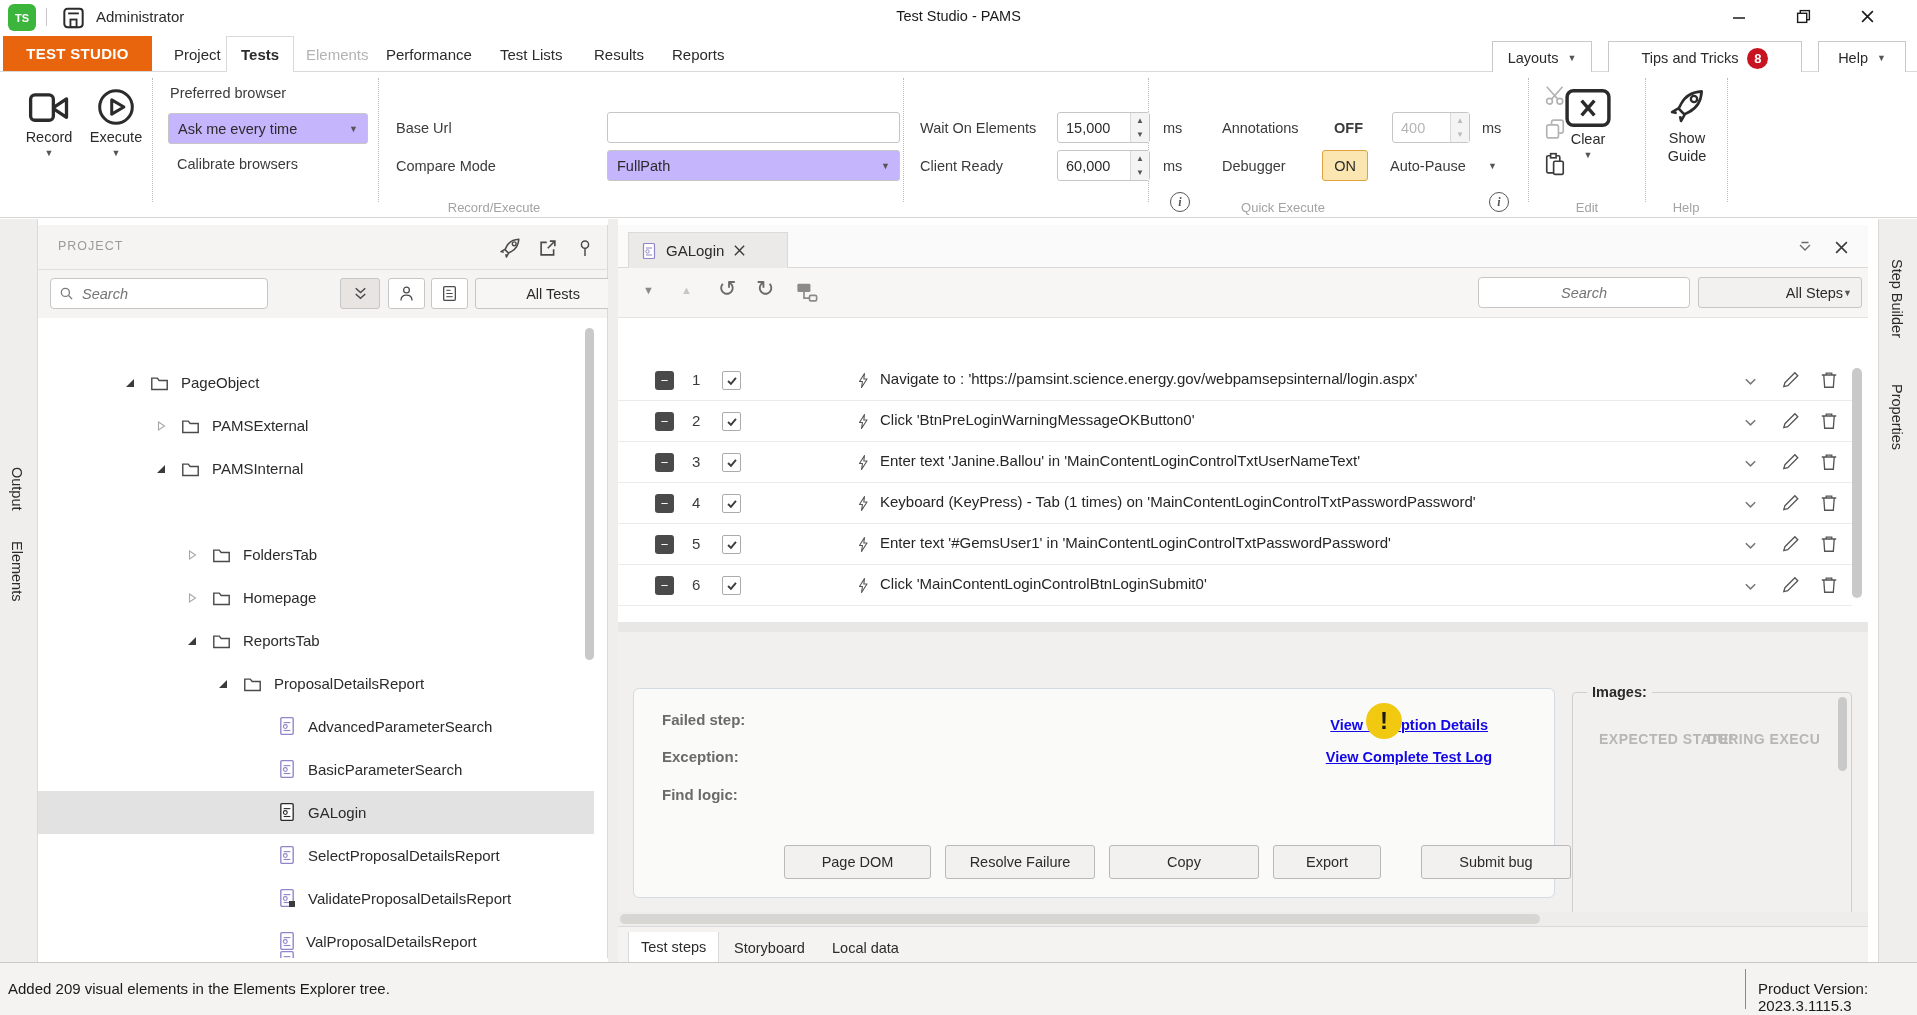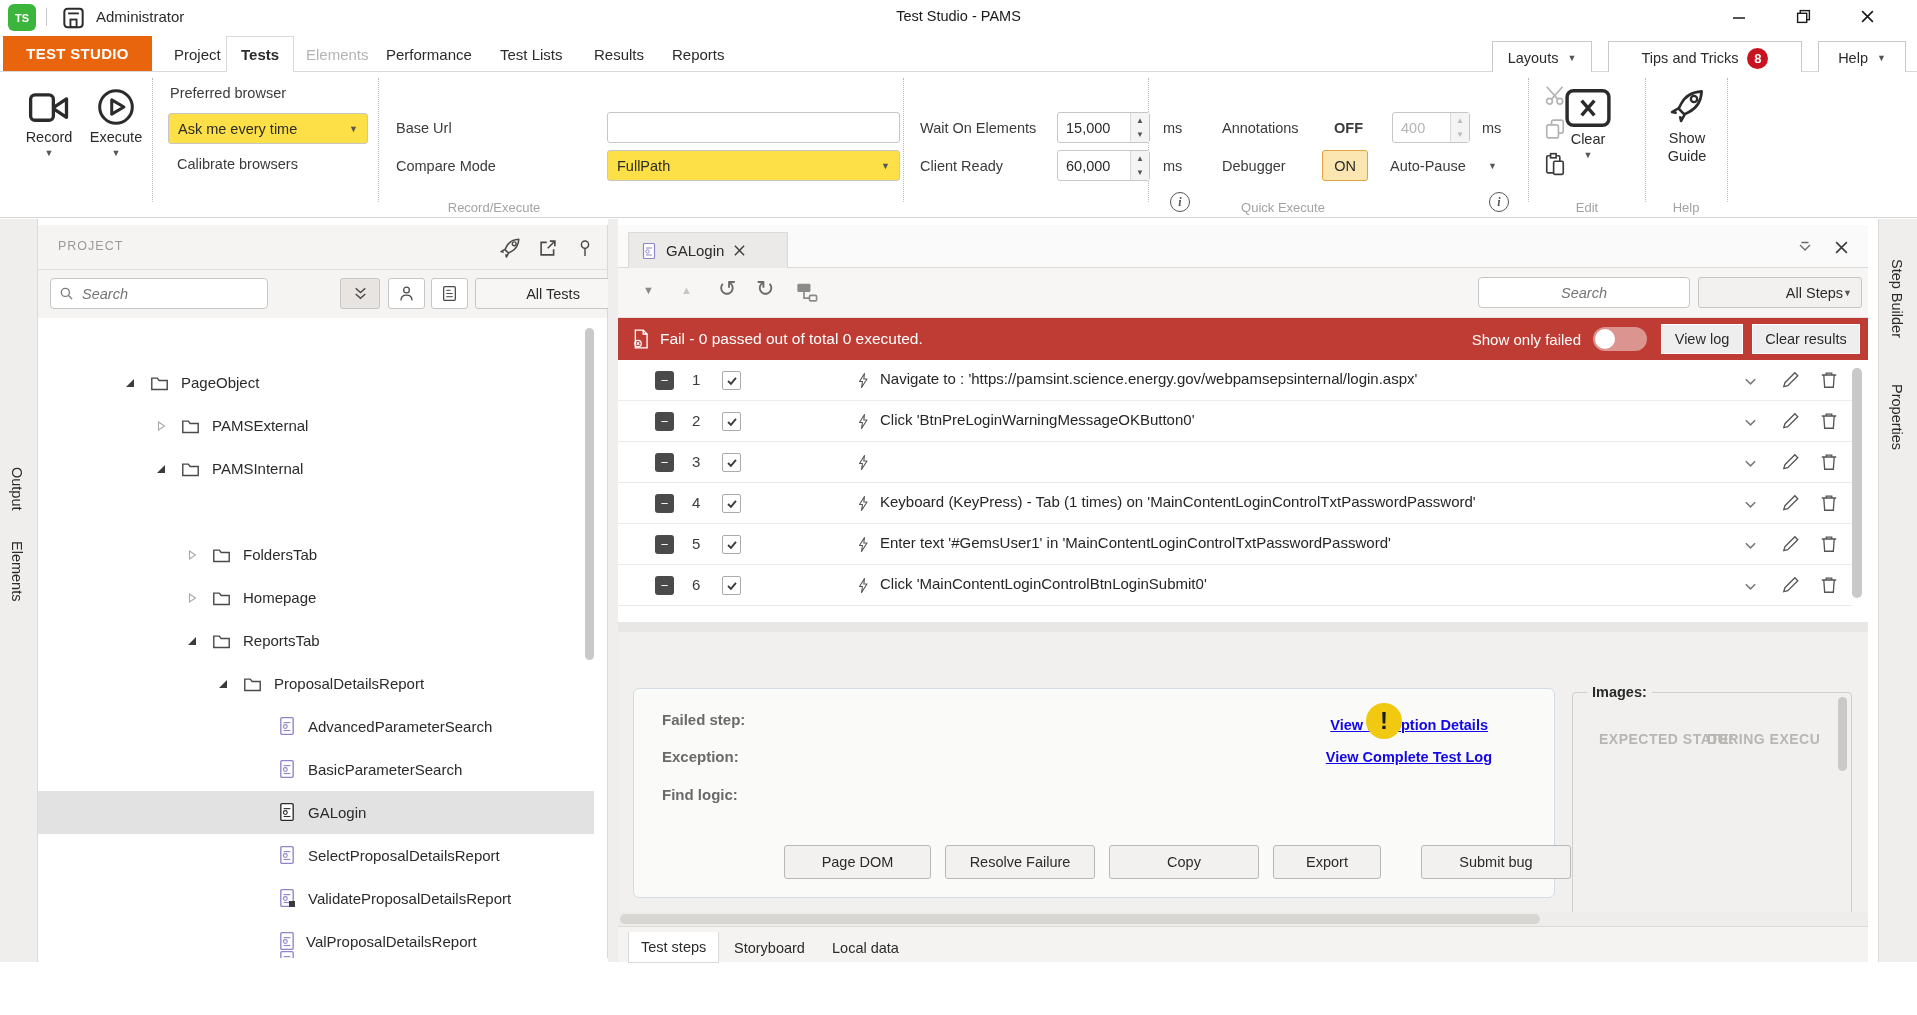--- a/index.html
+++ b/index.html
@@ -26,21 +26,21 @@
           justify-content:center;font-size:14.5px;color:#2b2b2b;gap:9px;}
   .badge8{width:21px;height:21px;border-radius:50%;background:#c81421;color:#fff;font-size:13px;font-weight:bold;
           display:flex;align-items:center;justify-content:center;}
   .dda{font-size:9px;color:#555;}
   
   .ribbon{left:0;top:72px;width:1917px;height:146px;background:#fff;border-bottom:1px solid #d5d5d5;}
   .vdots{top:6px;width:0;height:124px;border-left:1px dotted #b9b9b9;}
   .bigbtn{display:flex;flex-direction:column;align-items:center;color:#2b2b2b;font-size:14.5px;gap:3px;}
   .grplabel{top:128px;font-size:13px;color:#a3a3a3;text-align:center;}
   .rlabel{font-size:14.5px;color:#3b3b3b;}
-  .combo{height:31px;background:#fde047;border:1px solid #c6c6c6;border-radius:3px;display:flex;align-items:center;
+  .combo{height:31px;background:#c4b5fd;border:1px solid #c6c6c6;border-radius:3px;display:flex;align-items:center;
          justify-content:space-between;padding:0 9px;font-size:14.5px;color:#2b2b2b;}
   .tinput{height:31px;background:#fff;border:1px solid #c6c6c6;border-radius:3px;font-size:14.5px;color:#2b2b2b;padding:0 8px;}
   .spinbox{height:31px;background:#fff;border:1px solid #c6c6c6;border-radius:3px;display:flex;align-items:center;}
   .spinval{flex:1;padding:0 8px;font-size:14.5px;color:#2b2b2b;}
   .spinval.dim{color:#b5b5b5;}
   .spinbtns{width:19px;height:100%;border-left:1px solid #d9d9d9;display:flex;flex-direction:column;}
   .spinbtns div{flex:1;display:flex;align-items:center;justify-content:center;font-size:8px;color:#555;background:#f4f4f4;}
   .onbtn{width:46px;height:31px;background:#fbe5b0;border:1px solid #e0a33e;border-radius:3px;display:flex;
          align-items:center;justify-content:center;font-size:14.5px;color:#2b2b2b;}
   .infoc{width:20px;height:20px;border:1.4px solid #555;border-radius:50%;color:#555;font-size:12px;font-weight:bold;
@@ -556,36 +556,20 @@
       </svg>
     <div class="abs sinput" style="left:860px;top:9px;width:212px;justify-content:center;">
       <input style="text-align: center;" placeholder="Search">
     </div>
     <div class="abs combo" style="left:1080px;top:9px;width:164px;background:#f2f1f0;">
       <span style="flex:1;text-align:right;">All Steps</span>
       <span class="dda">▼</span>
     </div>
   </div>
 
-  <div class="abs banner">
-    <svg class="u" style="margin-left:14px;" width="19" height="22">
-        <use href="#sy-failpage" width="19" height="22"></use>
-      </svg>
-    <span style="margin-left:9px;font-size:15.5px;">Fail - 0 passed out of total 0 executed.</span>
-    <span style="margin-left:auto;font-size:15px;">Show only failed</span>
-    <div class="toggle" style="margin-left:12px;">
-        <div class="knob"></div>
-      </div>
-    <div class="bbtn" style="margin-left:14px;width:82px;">
-        <span>View log</span>
-      </div>
-    <div class="bbtn" style="margin-left:9px;margin-right:8px;width:108px;">
-        <span>Clear results</span>
-      </div>
-  </div>
 
   <div class="abs" style="left:618px;top:360px;width:29px;height:246px;background:#f3f3f3;border-right:1px solid #e4e4e4;"></div>
   <div class="colsep" style="left:682px;"></div>
   <div class="colsep" style="left:715px;"></div>
   <div class="colsep" style="left:750px;"></div>
   <div class="colsep" style="left:785px;"></div>
   <div class="colsep" style="left:818px;"></div>
 
   <div class="steprow" style="top:360px;">
     <div class="minusbtn" style="left:37px;">−</div>
@@ -635,20 +619,21 @@
     <div class="minusbtn" style="left:37px;">−</div>
     <span class="stepnum" style="left:74px;">3</span>
     <div class="chk" style="left:104px;">
         <svg class="u" width="14" height="14">
           <use href="#sy-check" width="14" height="14"></use>
         </svg>
       </div>
     <svg class="abs u" style="left:238px;top:12px;color:#555" width="14" height="17">
         <use href="#sy-bolt" width="14" height="17"></use>
       </svg>
+    <span class="steptext">Enter text 'Janine.Ballou' in 'MainContentLoginControlTxtUserNameText'</span>
     <svg class="abs u ract" style="left:1125px;top:14px;color:#777" width="15" height="15">
         <use href="#sy-chev" width="15" height="15"></use>
       </svg>
     <svg class="abs u ract" style="left:1163px;color:#555" width="20" height="20">
         <use href="#sy-pencil" width="20" height="20"></use>
       </svg>
     <svg class="abs u ract" style="left:1201px;color:#555" width="20" height="20">
         <use href="#sy-trash" width="20" height="20"></use>
       </svg>
   </div>
@@ -770,14 +755,19 @@
         <span>Local data</span>
       </div>
   </div>
 
   <div class="abs sidestrip" style="left:1868px;top:219px;width:10px;height:743px;background:#fff;"></div>
   <div class="abs sidestrip" style="left:1878px;top:219px;width:39px;height:743px;border-left:1px solid #dcdad8;">
     <div class="abs" style="left:10px;top:40px;"><span class="vtext">Step Builder</span></div>
     <div class="abs" style="left:10px;top:165px;"><span class="vtext">Properties</span></div>
   </div>
 
+  <div class="abs statusbar">
+    <span class="abs" style="left:8px;top:17px;font-size:15px;color:#1a1a1a;">Added 209 visual elements in the Elements Explorer tree.</span>
+    <div class="abs" style="left:1745px;top:6px;width:1px;height:40px;background:#8a8a8a;"></div>
+    <span class="abs" style="left:1758px;top:17px;font-size:15px;color:#1a1a1a;">Product Version: 2023.3.1115.3</span>
+  </div>
 
 </div>
 
 </body></html>

